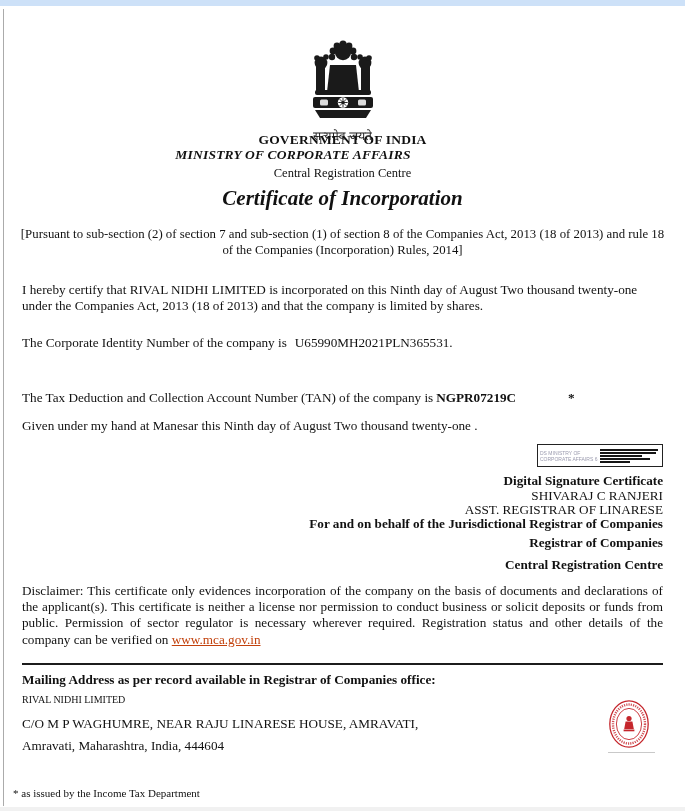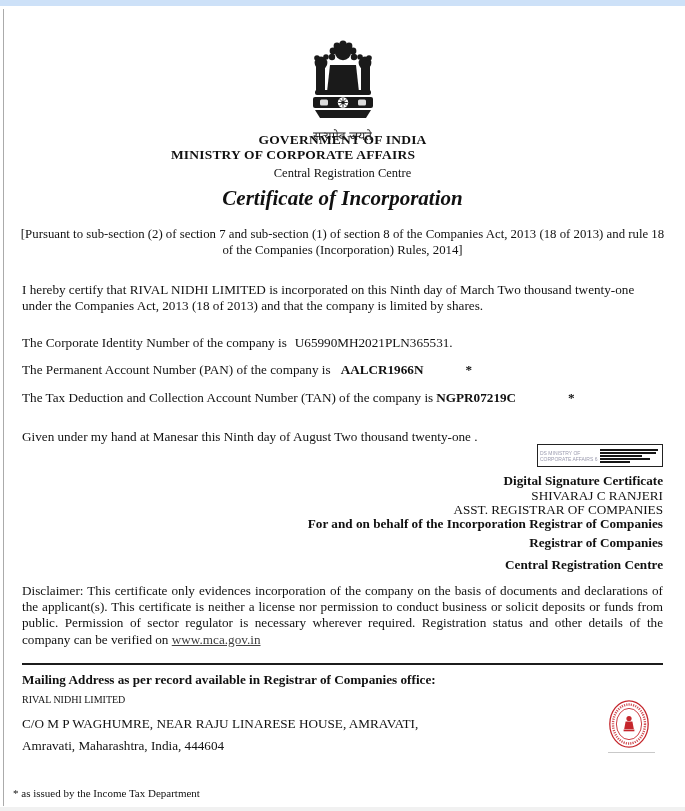--- a/index.html
+++ b/index.html
@@ -12,31 +12,31 @@
     overflow:hidden;
   }
   .top-strip{position:absolute;left:0;top:0;width:685px;height:6px;background:#cde1f8;}
   .left-edge{position:absolute;left:3px;top:9px;width:1px;height:797px;background:#ababab;}
   .bottom-strip{position:absolute;left:0;bottom:0;width:685px;height:4px;background:#f1f1f1;}
 
   .emblem-wrap{position:absolute;left:0;top:38px;width:685px;text-align:center;}
   .emblem-caption{font-family:"DejaVu Sans",sans-serif;font-size:12px;margin-top:1px;color:#1a1a1a;}
 
   .hdr-gov{position:absolute;left:0;top:132px;width:685px;text-align:center;font-weight:bold;font-size:13.5px;letter-spacing:.2px;}
-  .hdr-min{position:absolute;left:0;top:147px;width:586px;text-align:center;font-weight:bold;font-size:13.5px;letter-spacing:.2px;}
+  .hdr-min{position:absolute;left:0;top:147px;width:586px;text-align:center;font-weight:bold;font-size:13.5px;letter-spacing:.2px;font-style:italic;}
   .hdr-crc{position:absolute;left:0;top:166px;width:685px;text-align:center;font-size:12.5px;}
   .doc-title{position:absolute;left:0;top:186px;width:685px;text-align:center;font-weight:bold;font-size:21px;font-style:italic;}
   .pursuant{position:absolute;left:20px;top:226px;width:645px;text-align:center;font-size:12.8px;line-height:16px;}
 
   .para{position:absolute;left:22px;width:641px;font-size:13.2px;line-height:15.5px;}
   .certify{top:282px;}
   .line-cin{top:335px;}
   .line-pan{top:362px;}
   .line-tan{top:390px;}
-  .line-given{top:429px;}
+  .line-given{top:418px;}
   .num{font-weight:bold;}
   .num-plain{font-weight:normal;}
   .sp8{margin-left:8px;}
   .sp10{margin-left:10px;}
   .sp2{margin-left:3px;}
   .ast{font-weight:bold;}
   .ast-pan{margin-left:42px;}
   .ast-tan{margin-left:52px;}
 
   .ds-box{
@@ -55,21 +55,21 @@
 
   .sig{position:absolute;right:22px;text-align:right;font-size:13.2px;white-space:nowrap;padding-left:9px;}
   .sig-0{top:473px;font-weight:bold;}
   .sig-1{top:488px;}
   .sig-2{top:502px;}
   .sig-3{top:516px;font-weight:bold;}
   .sig-4{top:535px;font-weight:bold;}
   .sig-5{top:557px;font-weight:bold;}
 
   .disclaimer{position:absolute;left:22px;top:583px;width:641px;font-size:13.2px;line-height:16.2px;text-align:justify;}
-  .mca-link{color:#404040;text-decoration:underline;}
+  .mca-link{color:#c2410c;text-decoration:underline;}
 
   .rule{position:absolute;left:22px;top:663px;width:641px;height:2px;background:#1c1c1c;}
 
   .mail-head{position:absolute;left:22px;top:672px;width:641px;font-weight:bold;font-size:13.2px;}
   .mail-co{position:absolute;left:22px;top:694px;width:560px;font-size:10px;}
   .mail-a1{position:absolute;left:22px;top:716px;width:560px;font-size:13.2px;}
   .mail-a2{position:absolute;left:22px;top:738px;width:560px;font-size:13.2px;}
 
   .seal{position:absolute;left:608px;top:699px;}
   .seal-line{position:absolute;left:608px;top:752px;width:47px;height:1px;background:#c9c9c9;}
@@ -128,29 +128,26 @@
     </svg>
     <div class="emblem-caption">सत्यमेव जयते</div>
   </div>
 
   <div class="hdr-gov">GOVERNMENT OF INDIA</div>
   <div class="hdr-min">MINISTRY OF CORPORATE AFFAIRS</div>
   <div class="hdr-crc">Central Registration Centre</div>
   <div class="doc-title">Certificate of Incorporation</div>
   <div class="pursuant">[Pursuant to sub-section (2) of section 7 and sub-section (1) of section 8 of the Companies Act, 2013 (18 of 2013) and rule 18 of the Companies (Incorporation) Rules, 2014]</div>
 
-  <div class="para certify">I hereby certify that RIVAL NIDHI LIMITED is incorporated on this Ninth day of March Two thousand twenty-one under the Companies Act, 2013 (18 of 2013) and that the company is limited by shares.</div>
+  <div class="para certify">I hereby certify that RIVAL NIDHI LIMITED is incorporated on this Ninth day of August Two thousand twenty-one under the Companies Act, 2013 (18 of 2013) and that the company is limited by shares.</div>
 
   <div class="para line-cin">
     <span>The Corporate Identity Number of the company is</span><span class="num-plain sp8">U65990MH2021PLN365531.</span>
   </div>
 
-  <div class="para line-pan">
-    <span>The Permanent Account Number (PAN) of the company is</span><span class="num sp10">AALCR1966N</span><span class="ast ast-pan">*</span>
-  </div>
 
   <div class="para line-tan">
     <span>The Tax Deduction and Collection Account Number (TAN) of the company is</span><span class="num sp2">NGPR07219C</span><span class="ast ast-tan">*</span>
   </div>
 
   <div class="para line-given">Given under my hand at Manesar this Ninth day of August Two thousand twenty-one .</div>
 
   <div class="ds-box">
     <div class="ds-left">
       <div>DS MINISTRY OF</div>
@@ -160,22 +157,22 @@
       <div class="ds-bar b1"></div>
       <div class="ds-bar b2"></div>
       <div class="ds-bar b3"></div>
       <div class="ds-bar b4"></div>
       <div class="ds-bar b5"></div>
     </div>
   </div>
 
   <div class="sig sig-0">Digital Signature Certificate</div>
   <div class="sig sig-1">SHIVARAJ C RANJERI</div>
-  <div class="sig sig-2">ASST. REGISTRAR OF COMPANIES</div>
-  <div class="sig sig-3">For and on behalf of the Incorporation Registrar of Companies</div>
+  <div class="sig sig-2">ASST. REGISTRAR OF LINARESE</div>
+  <div class="sig sig-3">For and on behalf of the Jurisdictional Registrar of Companies</div>
   <div class="sig sig-4">Registrar of Companies</div>
   <div class="sig sig-5">Central Registration Centre</div>
 
   <div class="disclaimer">
     <span>Disclaimer: This certificate only evidences incorporation of the company on the basis of documents and declarations of the applicant(s). This certificate is neither a license nor permission to conduct business or solicit deposits or funds from public. Permission of sector regulator is necessary wherever required. Registration status and other details of the company can be verified on </span><a href="#" class="mca-link">www.mca.gov.in</a>
   </div>
 
   <div class="rule"></div>
 
   <div class="mail-head">Mailing Address as per record available in Registrar of Companies office:</div>

